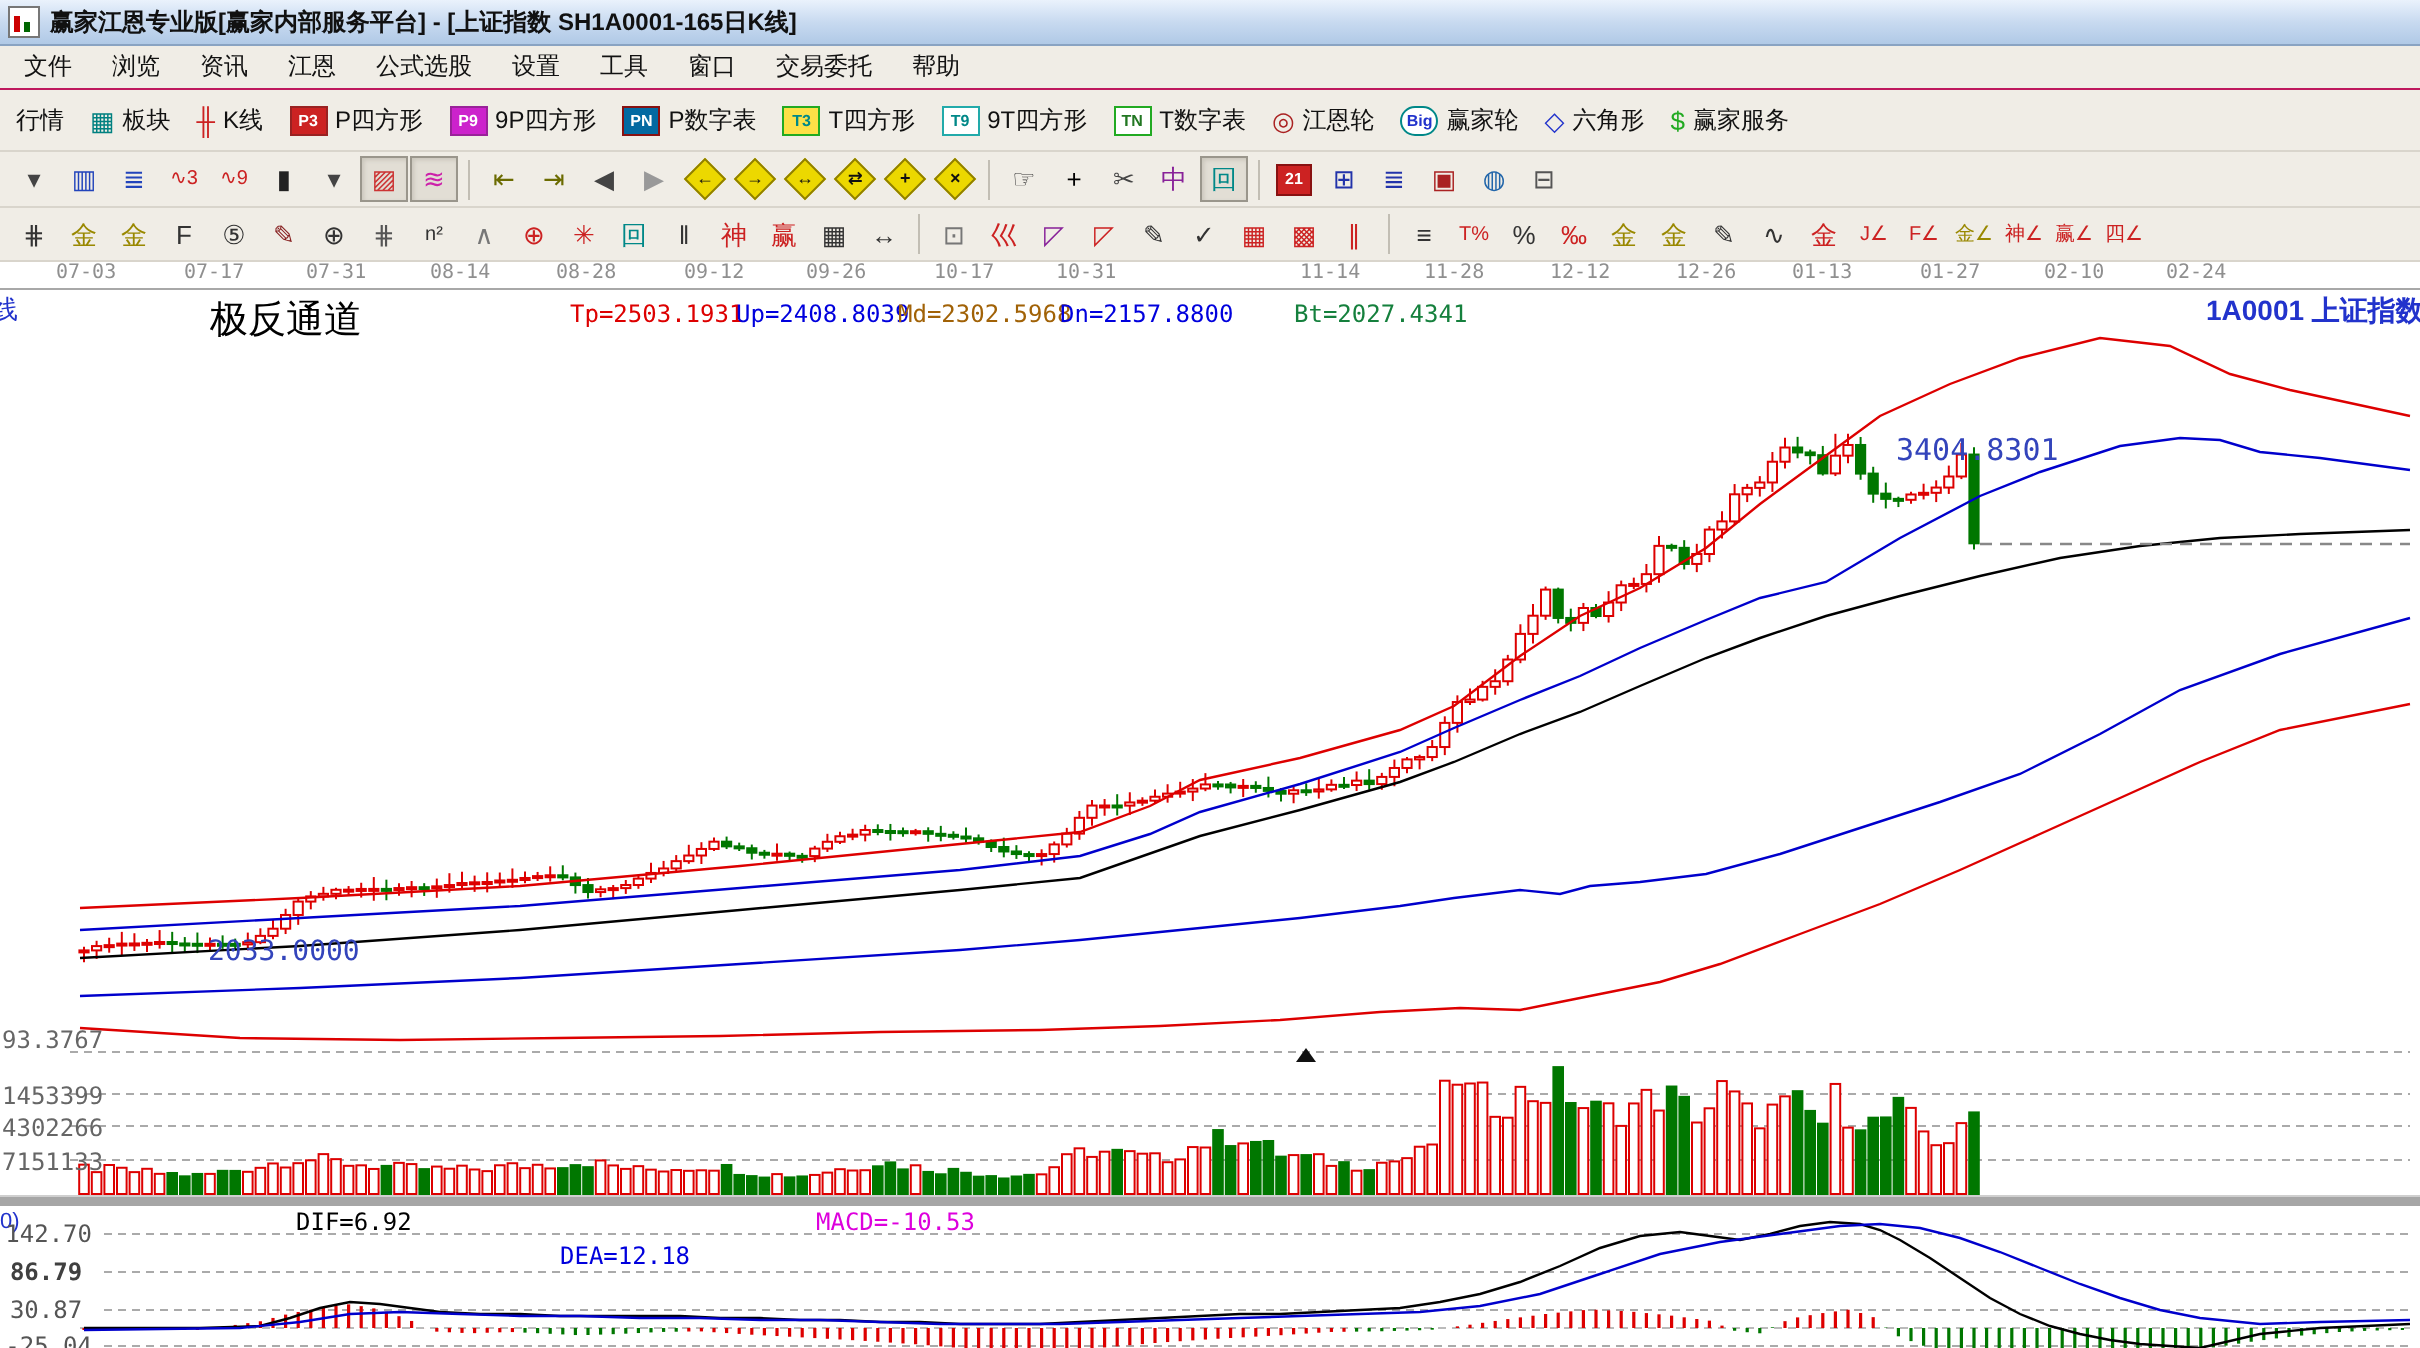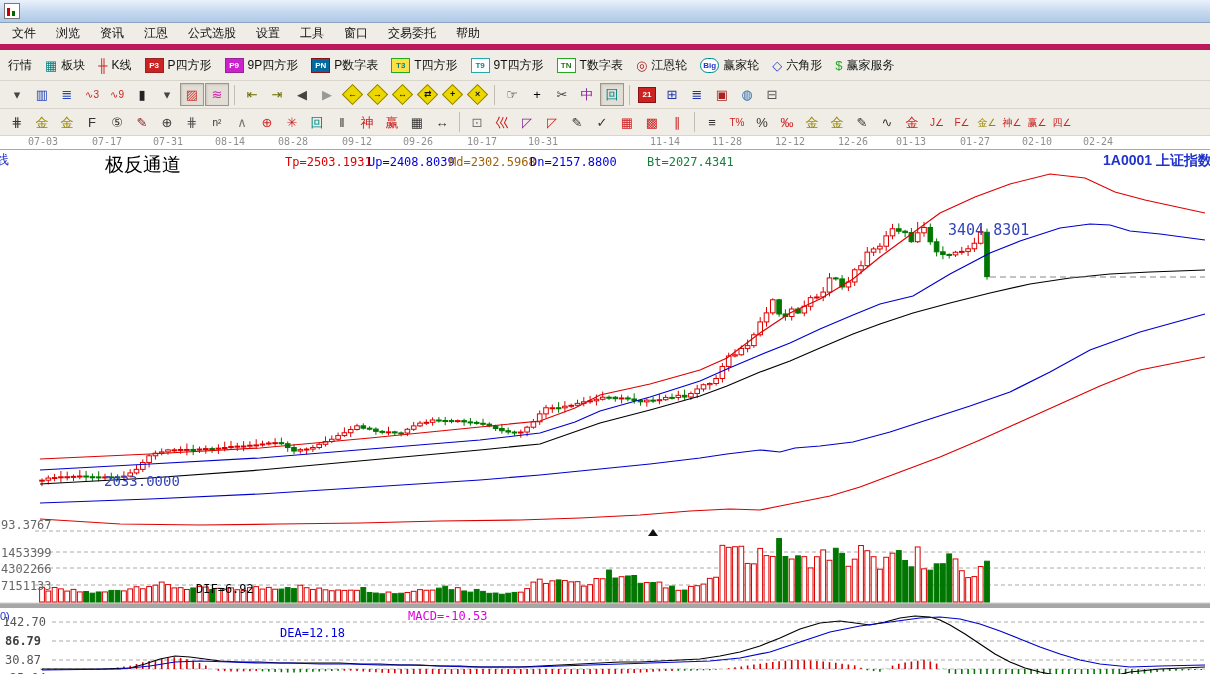--- a/index.html
+++ b/index.html
@@ -4,21 +4,21 @@
 <style>
   html,body{margin:0;padding:0}
   body{width:1210px;height:674px;position:relative;overflow:hidden;background:#fff;
        font-family:"Liberation Sans","DejaVu Sans",sans-serif;-webkit-font-smoothing:none}
   .titlebar{height:22px;background:linear-gradient(#eaf2fc,#c8daf0 50%,#b0c9e6);
     border-bottom:1px solid #89a3c2;display:flex;align-items:center;gap:5px;padding:0 4px;
     font-size:12px;color:#111;font-weight:bold}
   .appicon{width:14px;height:14px;display:inline-block;position:relative;background:#fff;border:1px solid #777}
   .appicon i{position:absolute;left:2px;bottom:2px;width:3px;height:8px;background:#c00}
   .appicon b{position:absolute;left:7px;bottom:2px;width:3px;height:5px;background:#060}
-  .menubar{height:21px;background:#f0ede6;border-bottom:6px solid #be185d;
+  .menubar{height:21px;background:#f0ede6;border-bottom:1px solid #be185d;
     display:flex;align-items:center;font-size:12px;color:#111;padding-left:2px}
   .menubar .mi{padding:2px 10px;cursor:default}
   .tb{background:#f0ede6;border-bottom:1px solid #d9d5cc;display:flex;align-items:center}
   #tb1{height:30px;font-size:12px;padding:0 8px;gap:13px}
   #tb2{height:27px;padding:0 5px;gap:1px}
   #tb3{height:26px;padding:0 5px;gap:1px}
   .t1btn{display:flex;align-items:center;gap:4px;color:#111;cursor:default;white-space:nowrap}
   .t1icon{font-size:13px;line-height:13px}
   .t1box{display:inline-flex;align-items:center;justify-content:center;width:17px;height:13px;
     font-size:8px;font-weight:bold;border:1px solid}
@@ -42,20 +42,21 @@
   .mono{font-family:"DejaVu Sans Mono",monospace}
 </style>
 </head>
 <body>
 
 <div class="titlebar">
   <span class="appicon">
       <i></i>
       <b></b>
     </span>
+  <span>赢家江恩专业版[赢家内部服务平台] - [上证指数  SH1A0001-165日K线]</span>
 </div>
 <div class="menubar" id="menubar">
     <span class="mi">文件</span>
     <span class="mi">浏览</span>
     <span class="mi">资讯</span>
     <span class="mi">江恩</span>
     <span class="mi">公式选股</span>
     <span class="mi">设置</span>
     <span class="mi">工具</span>
     <span class="mi">窗口</span>
@@ -924,21 +925,21 @@
       <span class="mono" style="left: 530px; top: 5px; color: rgb(0, 0, 221); font-size: 12px;">Dn=2157.8800</span>
       <span class="mono" style="left: 647px; top: 5px; color: #15803d; font-size: 12px;">Bt=2027.4341</span>
       <span style="left: 1103px; top: 2px; color: rgb(34, 51, 204); font-size: 14px; font-weight: bold;">1A0001 上证指数</span>
       <span class="mono" style="left: 948px; top: 71px; color: rgb(51, 68, 187); font-size: 15px;">3404.8301</span>
       <span class="mono" style="left: 104px; top: 323px; color: rgb(51, 68, 187); font-size: 14px;">2033.0000</span>
       <span class="mono" style="left: 1px; top: 368px; color: rgb(102, 102, 102); font-size: 12px;">93.3767</span>
       <span class="mono" style="left: 1px; top: 396px; color: rgb(102, 102, 102); font-size: 12px;">1453399</span>
       <span class="mono" style="left: 1px; top: 412px; color: rgb(102, 102, 102); font-size: 12px;">4302266</span>
       <span class="mono" style="left: 1px; top: 429px; color: rgb(102, 102, 102); font-size: 12px;">7151133</span>
       <span style="left: 0px; top: 460px; color: rgb(34, 51, 204); font-size: 11px;">0)</span>
-      <span class="mono" style="left: 148px; top: 432px; color: rgb(0, 0, 0); font-size: 12px; padding-left: 48px;">DIF=6.92</span>
+      <span class="mono" style="left: 148px; top: 459px; color: rgb(0, 0, 0); font-size: 12px;">DIF=6.92</span>
       <span class="mono" style="left: 280px; top: 476px; color: rgb(0, 0, 221); font-size: 12px;">DEA=12.18</span>
       <span class="mono" style="left: 408px; top: 459px; color: rgb(221, 0, 221); font-size: 12px;">MACD=-10.53</span>
       <span class="mono" style="left: 0px; top: 465px; color: rgb(85, 85, 85); font-size: 12px; width: 46px; text-align: right;">142.70</span>
       <span class="mono" style="left: 0px; top: 484px; color: #404040; font-size: 12px; width: 46px; text-align: center; font-weight: bold;">86.79</span>
       <span class="mono" style="left: 0px; top: 503px; color: rgb(85, 85, 85); font-size: 12px; width: 46px; text-align: center;">30.87</span>
       <span class="mono" style="left: 0px; top: 521px; color: rgb(85, 85, 85); font-size: 12px; width: 46px; text-align: right;">-25.04</span>
     </div>
 </div>
 
 </body></html>

